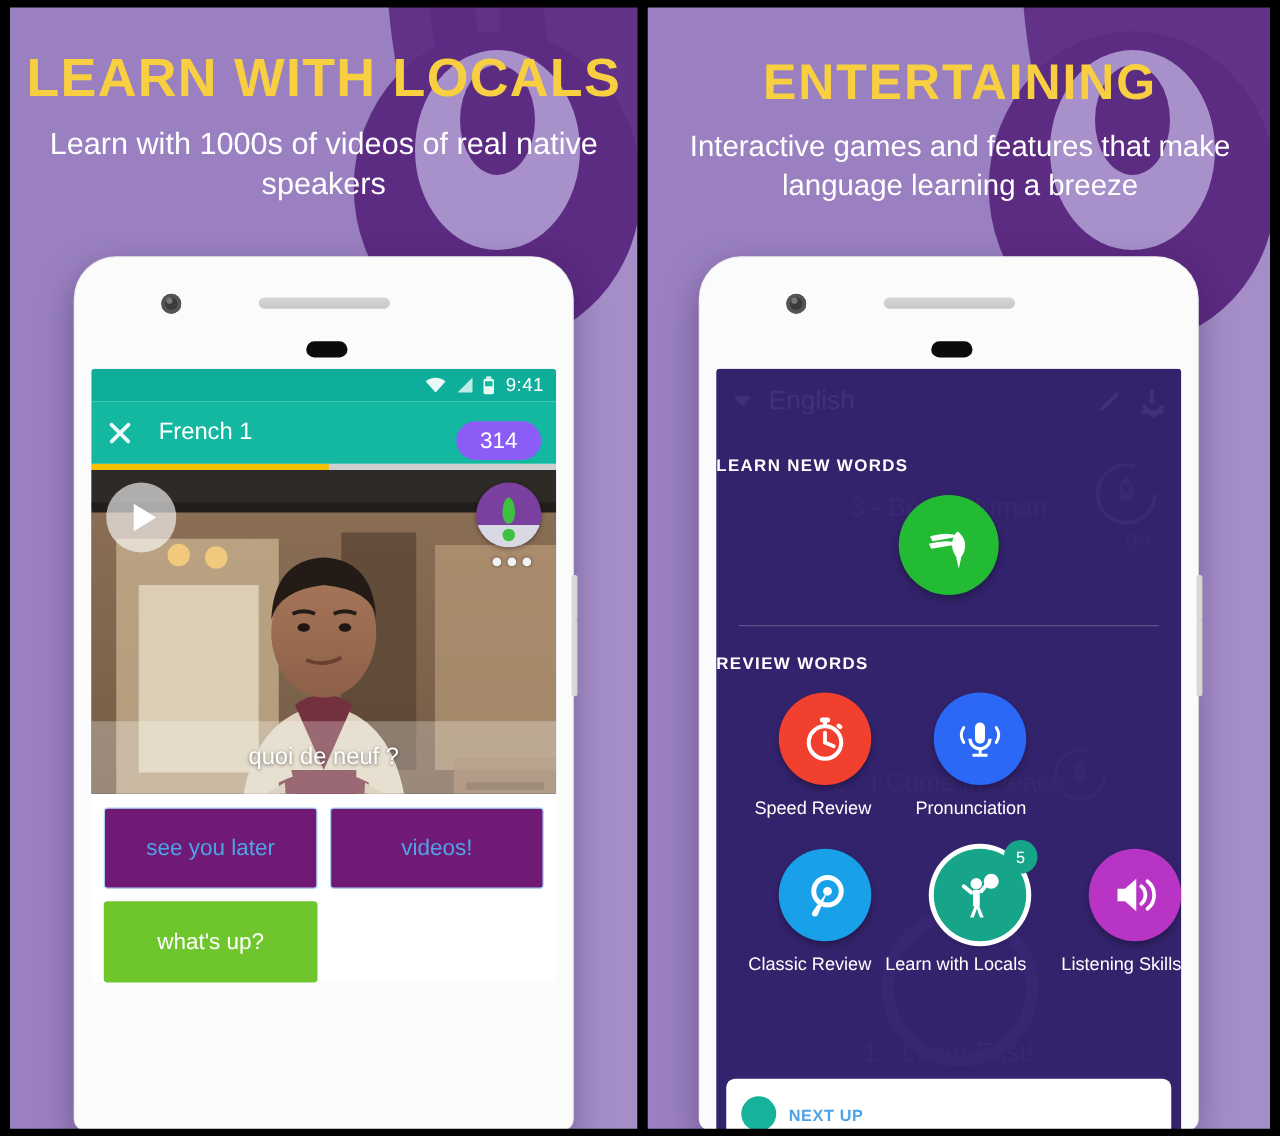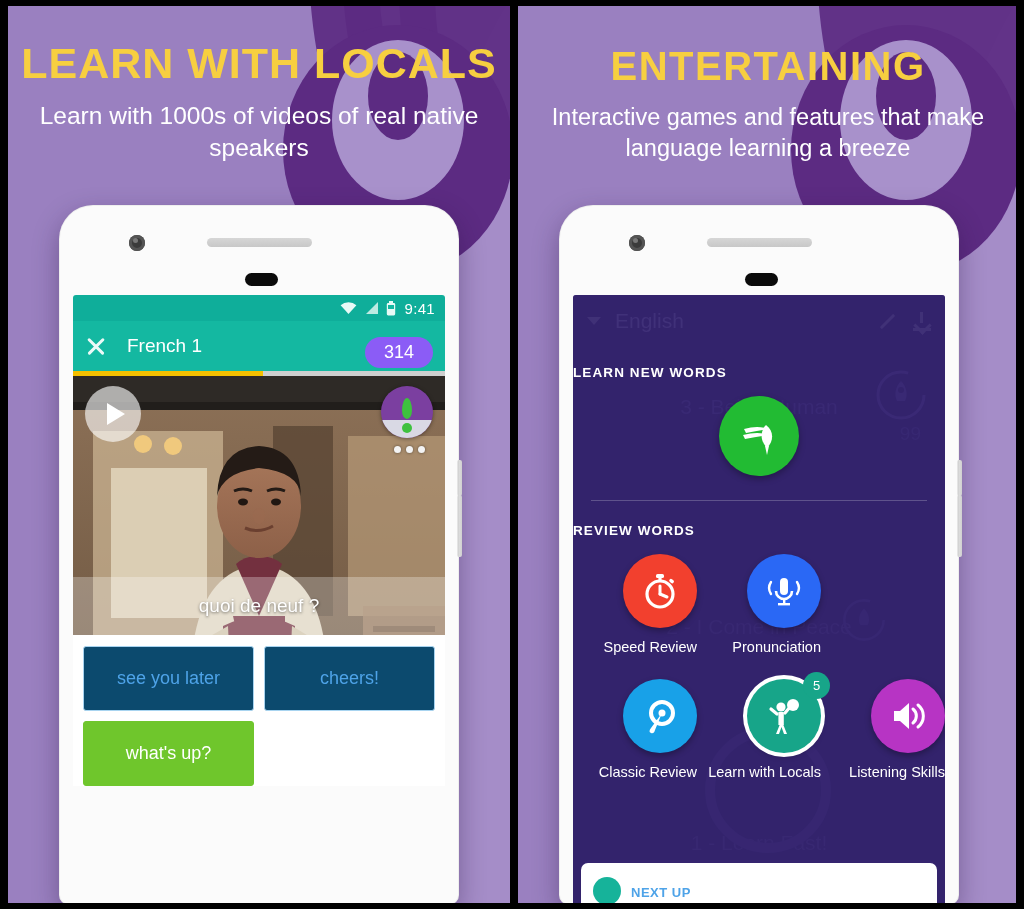--- a/index.html
+++ b/index.html
@@ -87,21 +87,21 @@
      background:#3ec13e;border-radius:50% 50% 50% 50%/60% 60% 40% 40%;}
   .avatar-badge .dot{position:absolute;left:50%;bottom:5px;margin-left:-5px;width:10px;height:10px;
      border-radius:50%;background:#3ec13e;}
   .dots3{position:absolute;right:20px;top:70px;display:flex;gap:5px;}
   .dots3 i{width:7px;height:7px;border-radius:50%;background:#f3f3f3;box-shadow:0 0 3px rgba(0,0,0,.5);}
   .caption{position:absolute;left:0;right:0;bottom:0;height:58px;background:rgba(255,255,255,.28);
      display:flex;align-items:center;justify-content:center;}
   .caption span{color:#ffffff;font-size:19px;text-shadow:0 1px 3px rgba(0,0,0,.55);}
 
   .answers{padding:11px 10px 0 10px;display:grid;grid-template-columns:1fr 1fr;gap:10px;background:#fff;}
-  .ans{height:63px;border:1.4px solid #a8d4f0;border-radius:3px;background:#0c4a6e;color:#4ea3e8;
+  .ans{height:63px;border:1.4px solid #a8d4f0;border-radius:3px;background:#701a75;color:#4ea3e8;
      font-size:18px;display:flex;align-items:center;justify-content:center;}
   .ans.sel{background:#6fc62c;border-color:#6fc62c;color:#fff;}
 
   
   .rscreen{background:#3a2a7a;position:absolute;inset:0;}
   .rtopbar{height:52px;display:flex;align-items:center;padding:0 14px;color:#6a5aa8;}
   .rtopbar .cav{width:0;height:0;border-left:7px solid transparent;border-right:7px solid transparent;
      border-top:8px solid #5d4f96;margin-right:14px;}
   .rtopbar .lang{font-size:21px;color:#5e4f9c;}
   .rtopbar .ico{margin-left:auto;display:flex;gap:18px;align-items:center;color:#5d4f96;}
@@ -251,21 +251,21 @@
               <i></i>
               <i></i>
             </div>
           <div class="caption">
             <span>quoi de neuf ?</span>
           </div>
         </div>
 
         <div class="answers">
           <div class="ans">see you later</div>
-          <div class="ans">cheers!</div>
+          <div class="ans">videos!</div>
           <div class="ans sel">what's up?</div>
         </div>
       </div>
     </div>
   </div>
 
   <div class="panel panel-right">
     <div class="bg">
       <svg width="500" height="909" viewBox="0 0 500 909">
         <rect width="500" height="909" fill="#9a80c0"></rect>

